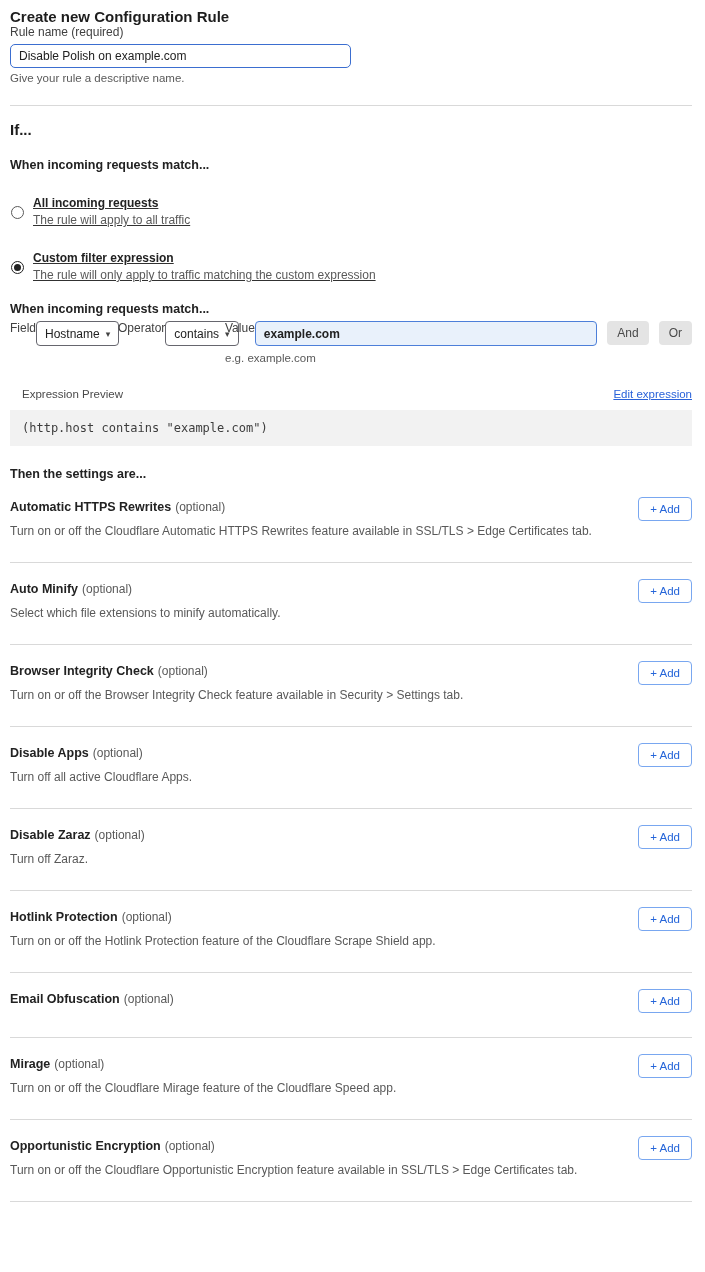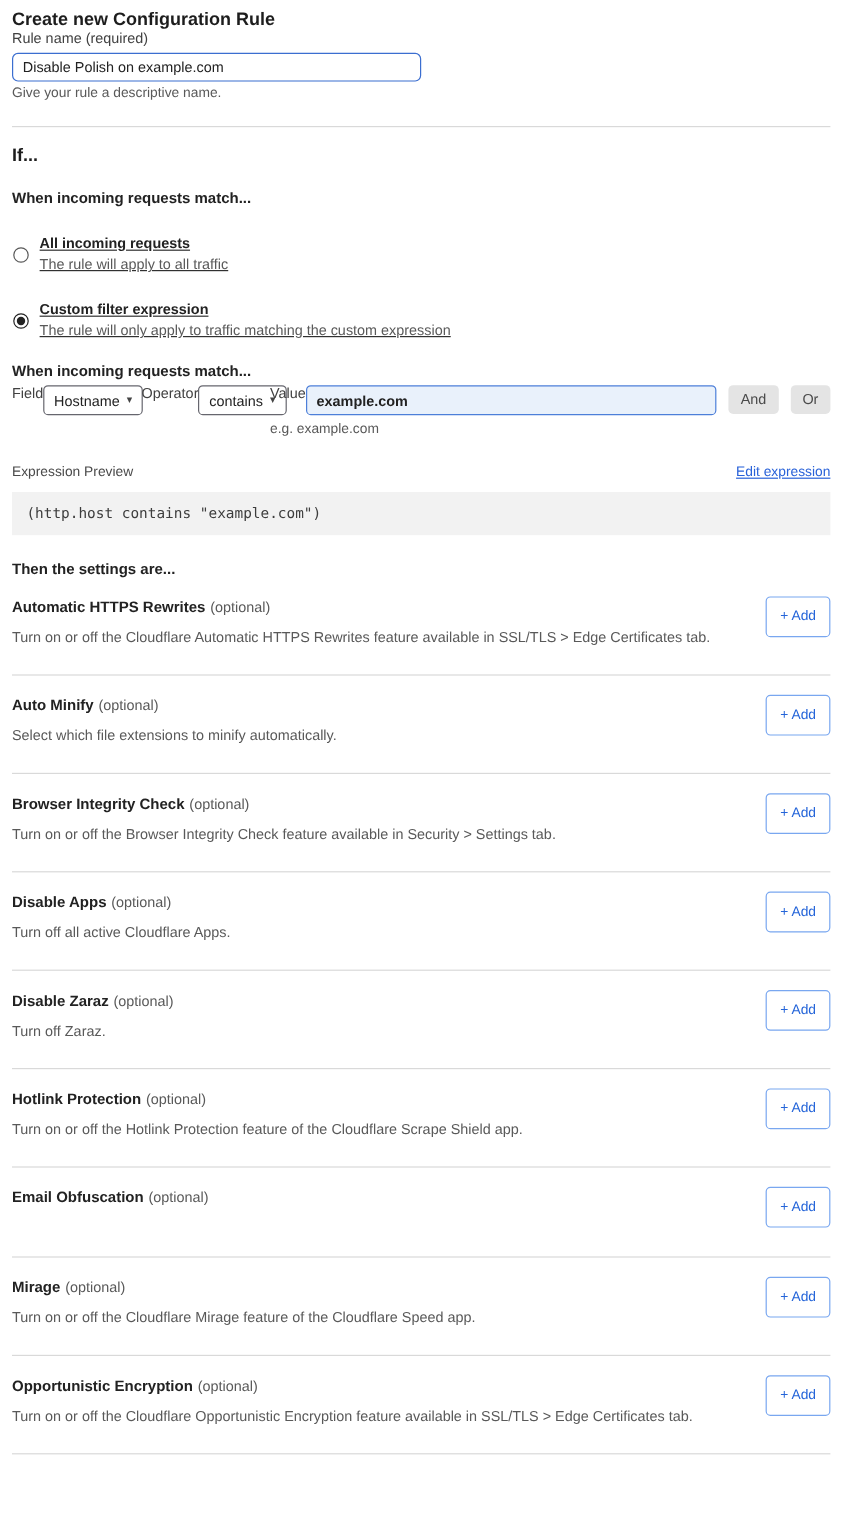--- a/index.html
+++ b/index.html
@@ -58,36 +58,36 @@
     outline:none; font-family:inherit;
   }
   .conj-btn {
     height:24px; padding:0 10px; margin-bottom:1px; border:0; border-radius:4px;
     background:#e4e4e4; color:#4a4a4a; font-size:12px; font-family:inherit; cursor:pointer;
   }
   .conj-btn + .conj-btn { margin-left:10px; }
   .builder-helper { font-size:11.5px; color:#595959; margin-top:6px; }
 
   .preview-header { display:flex; align-items:center; justify-content:space-between; margin-top:24px; }
-  .preview-label { font-size:11.5px; color:#4a4a4a; }
+  .preview-label { font-size:11.5px; color:#4a4a4a;margin-left:12px; }
   .edit-link { font-size:11.5px; color:#2962d9; text-decoration:underline; cursor:pointer; }
   .code-block {
     margin-top:10px; background:#f2f2f2; padding:11px 12px;
     font-family:"DejaVu Sans Mono","Liberation Mono",monospace;
     font-size:12px; color:#3d3d3d;
   }
   .then-heading { font-size:12.5px; font-weight:bold; color:#222; margin-top:21px; }
 
   .setting { display:flex; align-items:flex-start; padding-top:16px; }
   .setting-title { font-size:12.5px; font-weight:bold; color:#222; }
   .optional { font-size:12px; color:#595959; margin-left:4px; }
   .setting-desc { font-size:12px; color:#595959; margin-top:9px; }
   .setting-main { flex:1 1 auto; padding-right:20px; }
   .add-btn {
-    flex:0 0 auto; margin-top:0; height:34px; padding:0 11px;
+    flex:0 0 auto; margin-top:0; height:24px; padding:0 11px;
     background:#fff; border:1px solid #79a7f0; border-radius:4px;
     color:#2565d9; font-size:11.5px; font-family:inherit; cursor:pointer;
   }
   .setting + .divider, .setting-divider { margin-top:24px; }
 </style>
 </head>
 <body>
 
 <div class="page">
 

